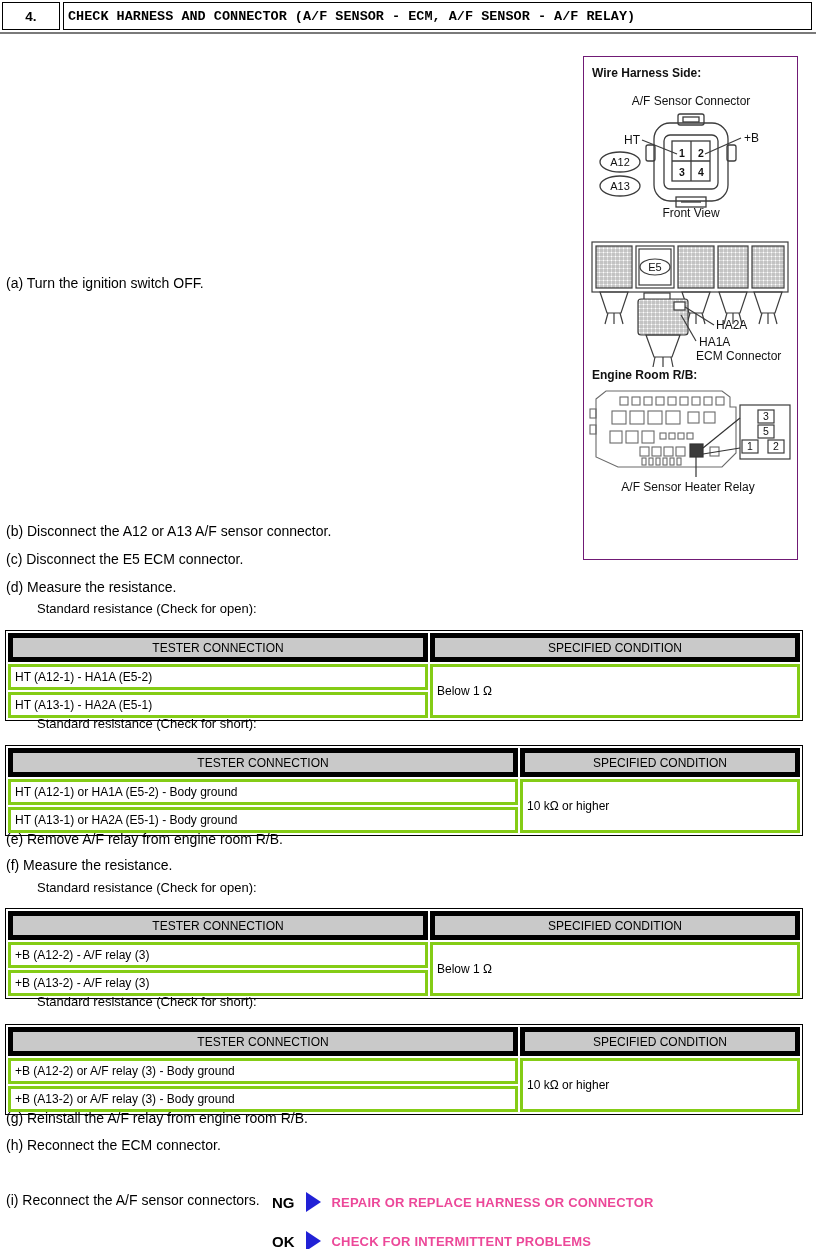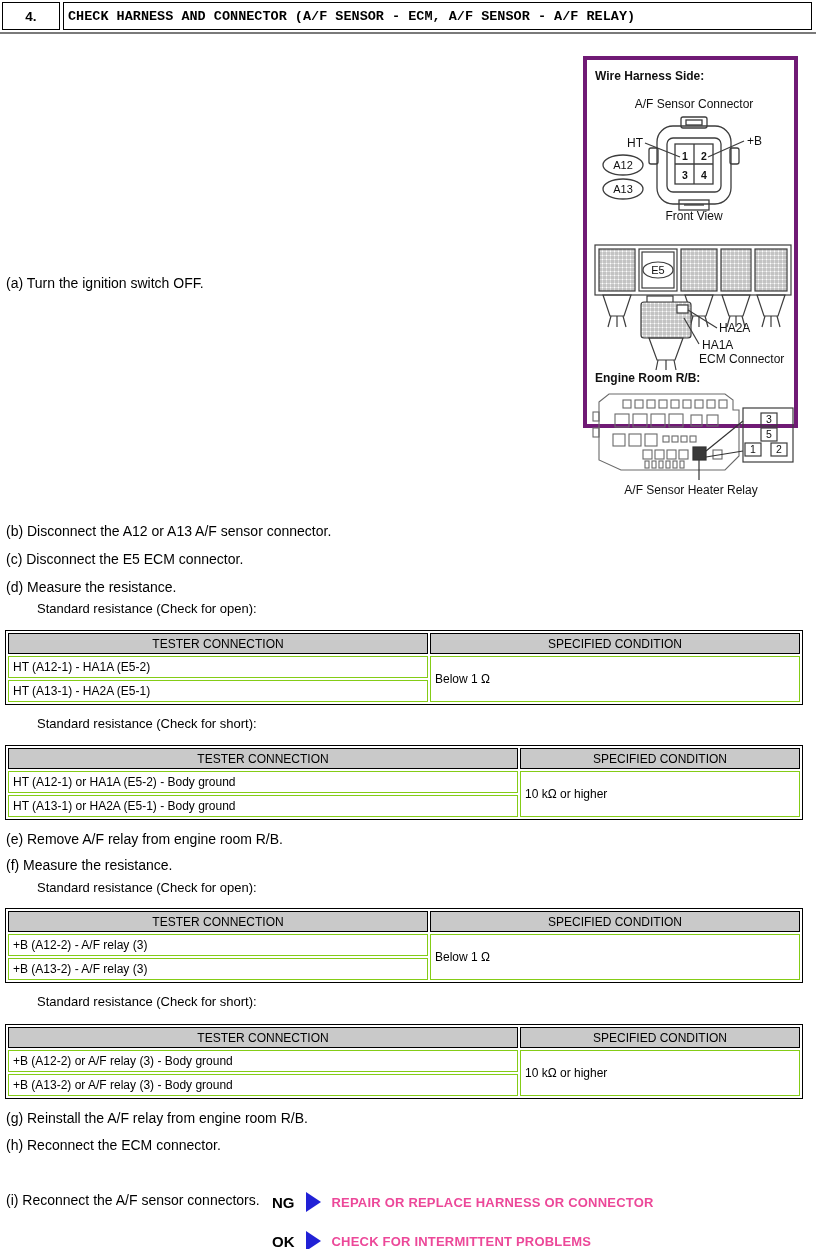--- a/index.html
+++ b/index.html
@@ -11,32 +11,32 @@
            align-items:center;justify-content:center;font-weight:bold;font-size:13.5px;}
   .hdr-title{box-sizing:border-box;flex:1;margin-left:3px;border:1px solid #000;display:flex;
              align-items:center;padding-left:4px;font-weight:bold;font-size:13.5px;font-family:Liberation Mono, monospace;}
   .hdr-rule{position:absolute;left:0;top:32px;width:816px;height:2px;background:#7a7a7a;}
   
   .step{position:absolute;left:6px;font-size:14px;white-space:nowrap;}
   .cap{position:absolute;left:37px;font-size:13px;white-space:nowrap;}
   
   table.rt{position:absolute;left:5px;width:798px;border:1px solid #000;border-spacing:2px;
            background:#fff;font-size:12px;table-layout:fixed;}
-  table.rt th{background:#c9c9c9;border:1px solid #000000;font-weight:normal;text-align:center;
+  table.rt th{background:#c9c9c9;border:5px solid #000000;font-weight:normal;text-align:center;
               height:17px;padding:1px 3px;overflow:hidden;}
-  table.rt td{border:1px solid #84cc16;height:18px;padding:1px 4px;overflow:hidden;white-space:nowrap;}
+  table.rt td{border:3px solid #84cc16;height:18px;padding:1px 4px;overflow:hidden;white-space:nowrap;}
   
   .result{position:absolute;left:272px;display:flex;align-items:center;gap:11px;}
   .rescode{font-weight:bold;font-size:15px;}
   .arrow{width:0;height:0;border-left:15px solid #2121d6;border-top:10px solid transparent;
          border-bottom:10px solid transparent;}
   .resaction{font-weight:bold;font-size:13px;color:#ec4899;letter-spacing:.2px;}
   
-  .figure{position:absolute;left:583px;top:56px;width:215px;height:372px;
-          border:4px solid #701a75;box-sizing:border-box;background:#fff;}
+  .figure{position:absolute;left:583px;top:56px;width:215px;height:504px;
+          border:1px solid #701a75;box-sizing:border-box;background:#fff;}
   .figure svg{display:block;}
   svg text{font-family:"Liberation Sans",sans-serif;fill:#111;}
 </style>
 </head>
 <body>
 
 <div class="page">
 
   <div class="hdr">
     <div class="hdr-num">4.</div>

